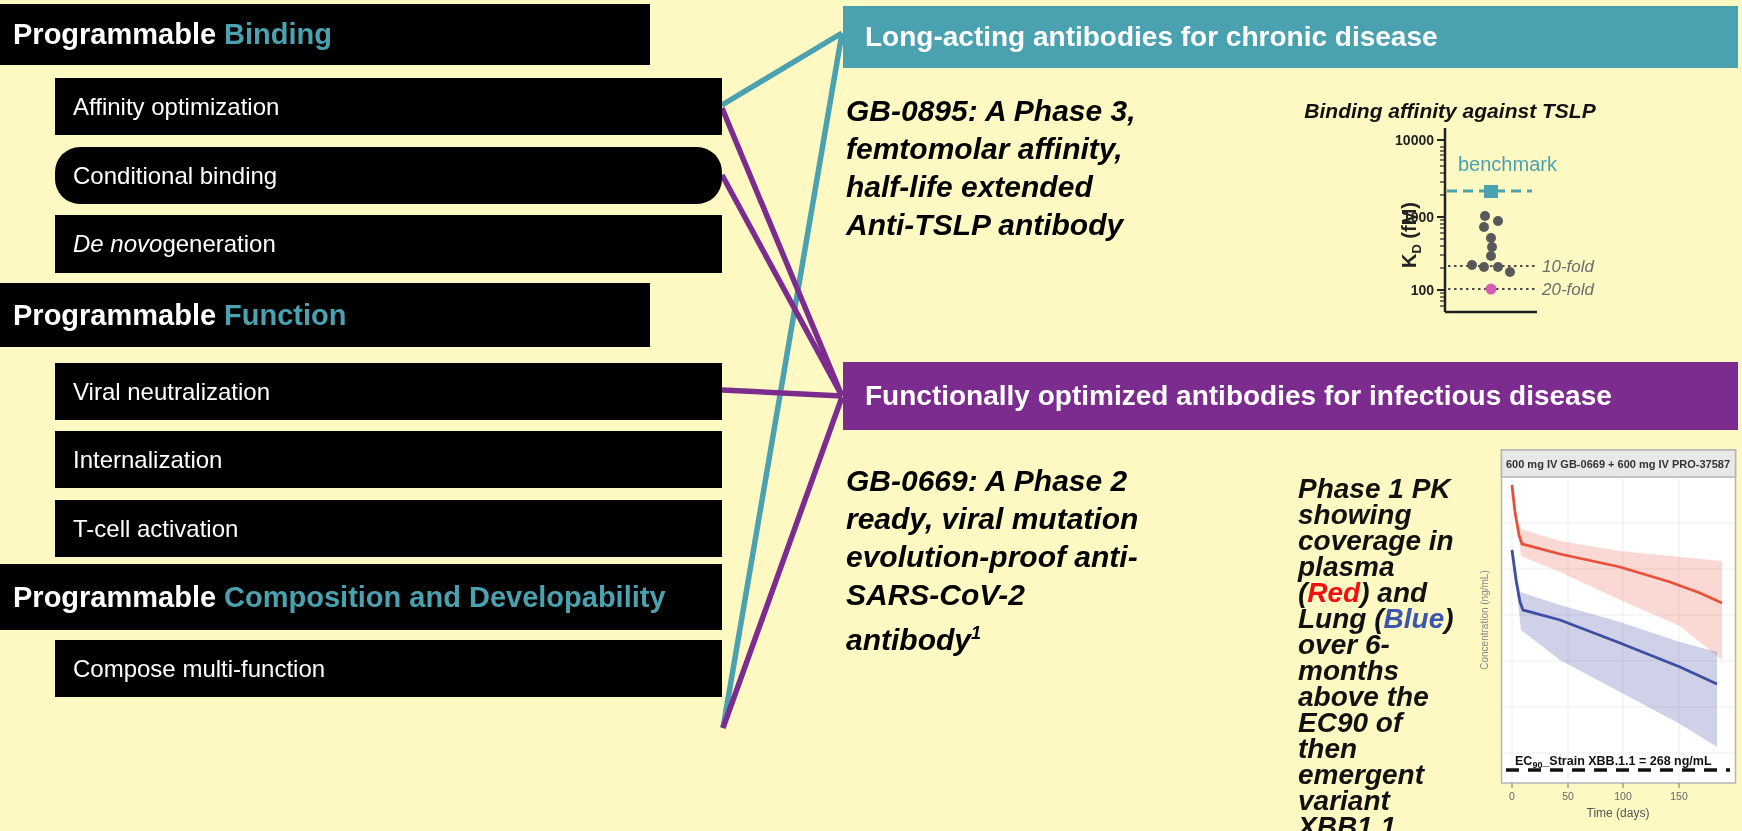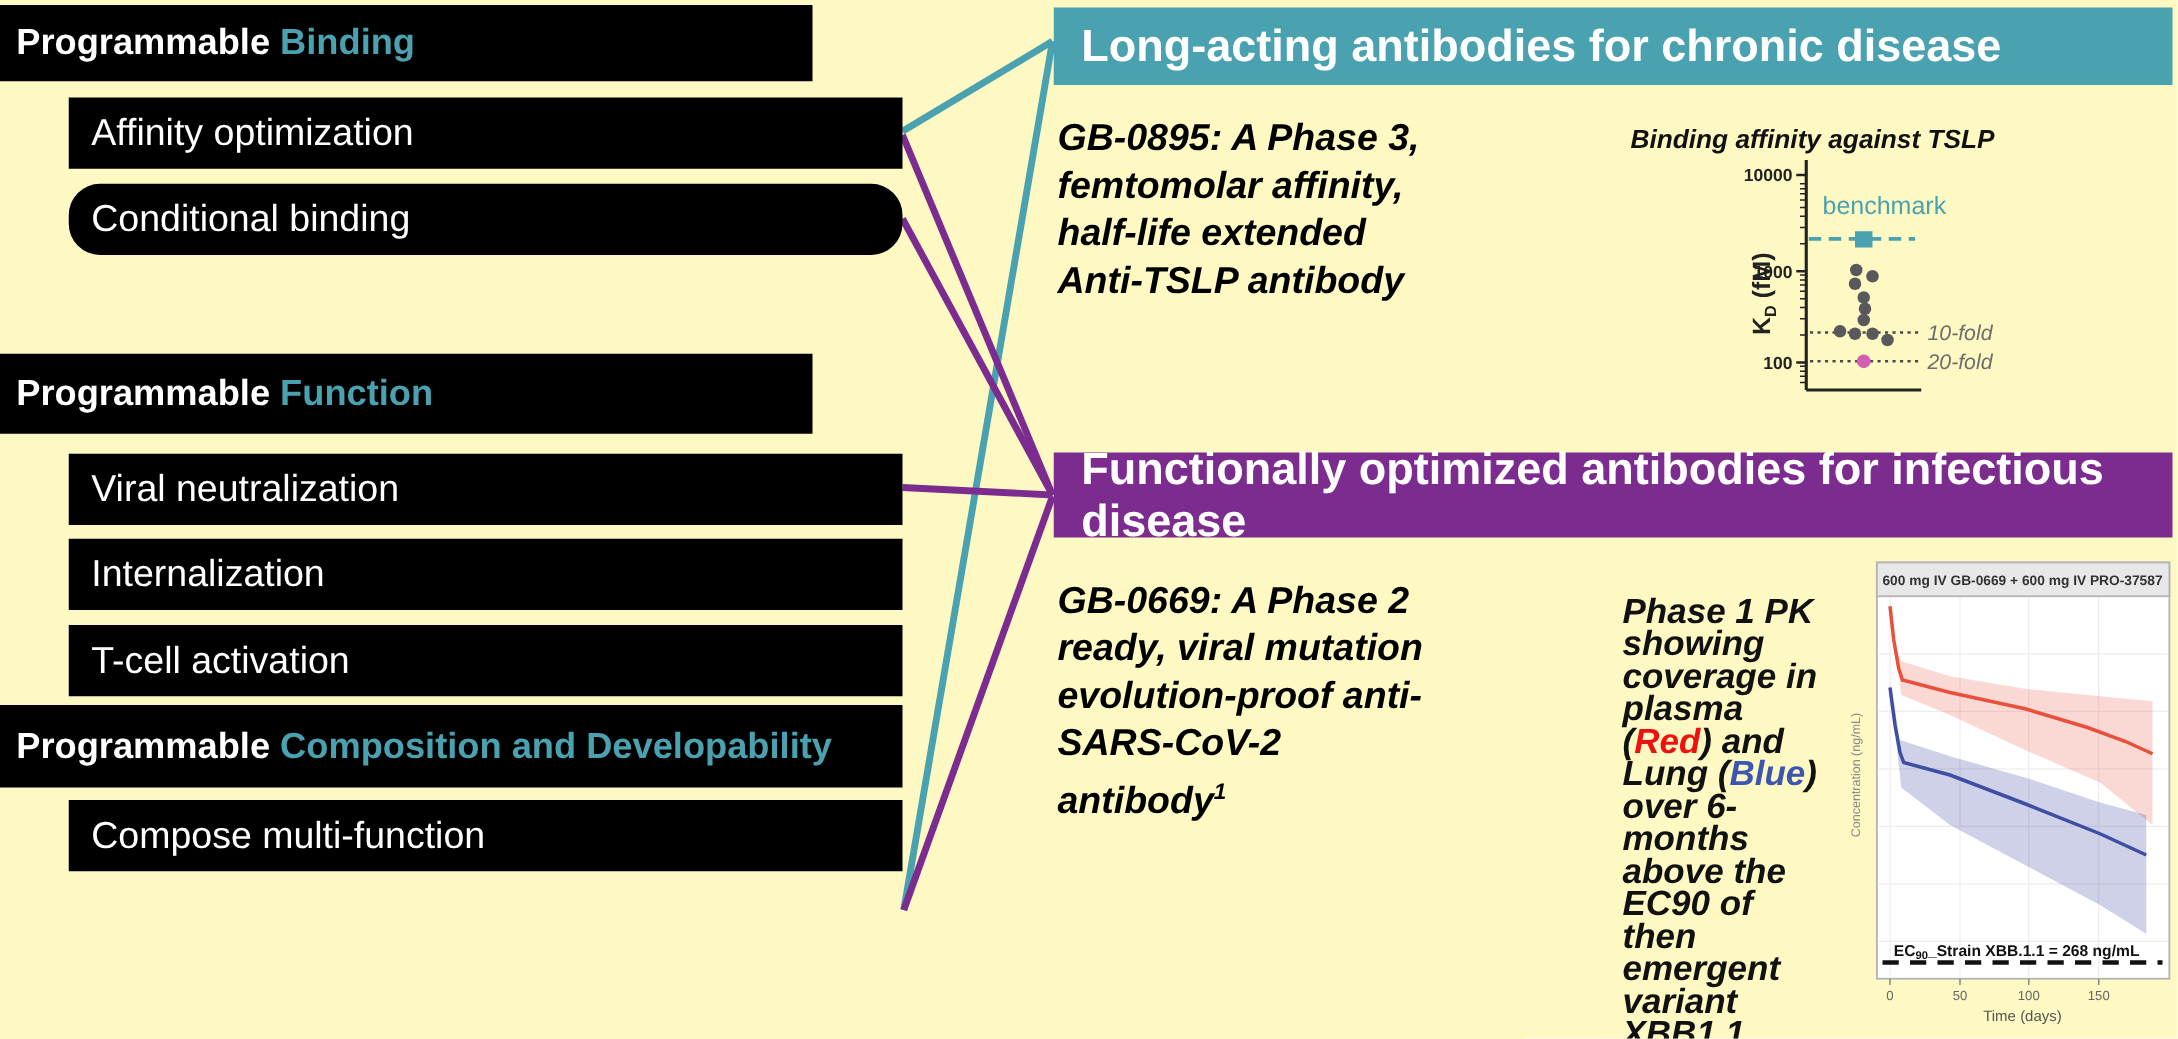--- a/index.html
+++ b/index.html
@@ -6,26 +6,26 @@
   body{font-family:"Liberation Sans",sans-serif;}
   #slide{position:relative;width:1742px;height:831px;background:#fef9c3;overflow:hidden;}
   .abs{position:absolute;}
   svg{overflow:visible;}
   svg text{font-family:"Liberation Sans",sans-serif;}
 
   
   .bar{position:absolute;background:#000;display:flex;align-items:center;color:#fff;box-sizing:border-box;}
   .bar.hdr{left:0;width:650px;font-weight:bold;font-size:29px;padding-left:13px;}
   .bar.hdr.wide{width:722px;}
-  .bar.item{left:55px;width:667px;font-size:30px;padding-left:18px;font-weight:400;}
+  .bar.item{left:55px;width:667px;font-size:24px;padding-left:18px;font-weight:400;}
   .teal-txt{color:#4AA1B0;margin-left:8px;}
   .ital{font-style:italic;}
 
   
-  .banner{position:absolute;left:843px;width:895px;color:#fff;font-weight:bold;font-size:36px;
+  .banner{position:absolute;left:843px;width:895px;color:#fff;font-weight:bold;font-size:28px;
           display:flex;align-items:center;padding-left:22px;box-sizing:border-box;}
   #banner-teal{top:6px;height:62px;background:#4AA1B0;}
   #banner-purple{top:362px;height:68px;background:#7B2C8E;}
 
   
   .headline{position:absolute;font-weight:bold;font-style:italic;font-size:30px;line-height:38px;color:#000;}
   .headline sup{font-size:18px;font-weight:bold;}
 
   
   #pk-note{position:absolute;left:1298px;top:476px;width:170px;font-weight:bold;font-style:italic;
@@ -67,20 +67,24 @@
 
   <div class="bar hdr" style="top:4px;height:61px;">
     <span>Programmable</span>
     <span class="teal-txt">Binding</span>
   </div>
   <div class="bar item" style="top:78px;height:57px;">
     <span>Affinity optimization</span>
   </div>
   <div class="bar item" style="top:147px;height:57px;border-radius:25px;">
     <span>Conditional binding</span>
+  </div>
+  <div class="bar item" style="top:215px;height:58px;">
+    <span class="ital">De novo</span>
+    <span> generation</span>
   </div>
 
   <div class="bar hdr" style="top:283px;height:64px;">
     <span>Programmable</span>
     <span class="teal-txt">Function</span>
   </div>
   <div class="bar item" style="top:363px;height:57px;">
     <span>Viral neutralization</span>
   </div>
   <div class="bar item" style="top:431px;height:57px;">

